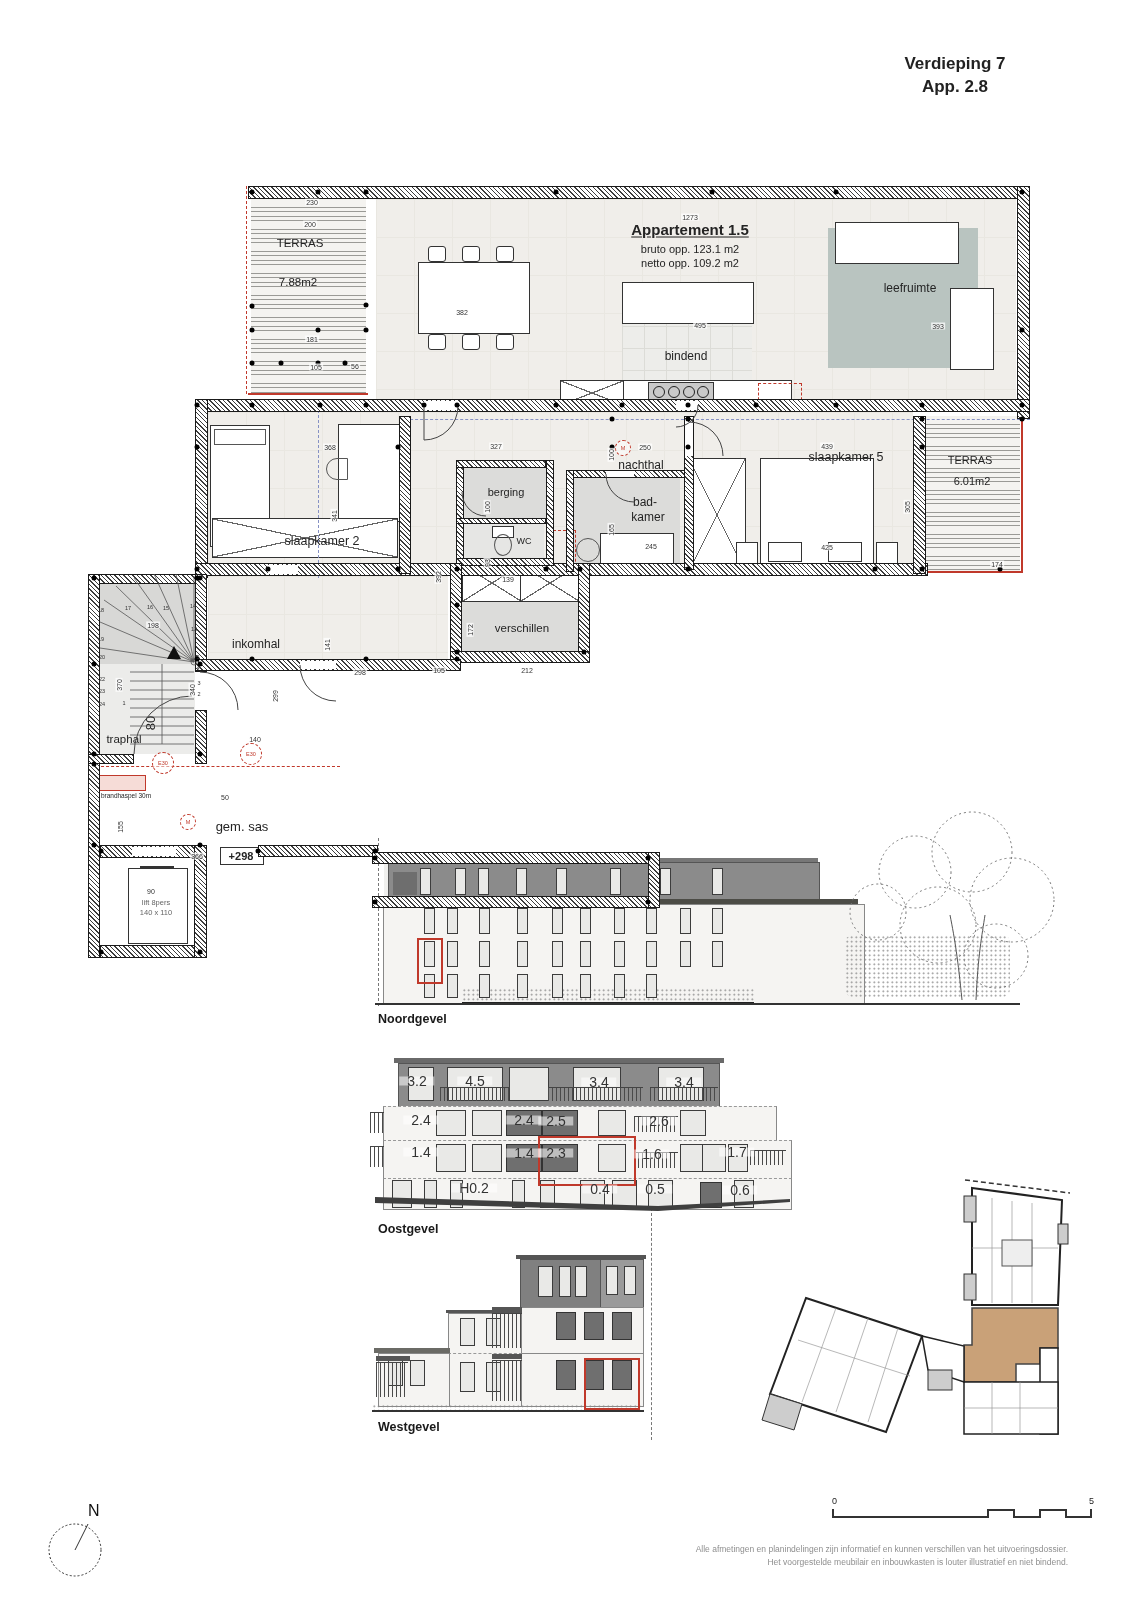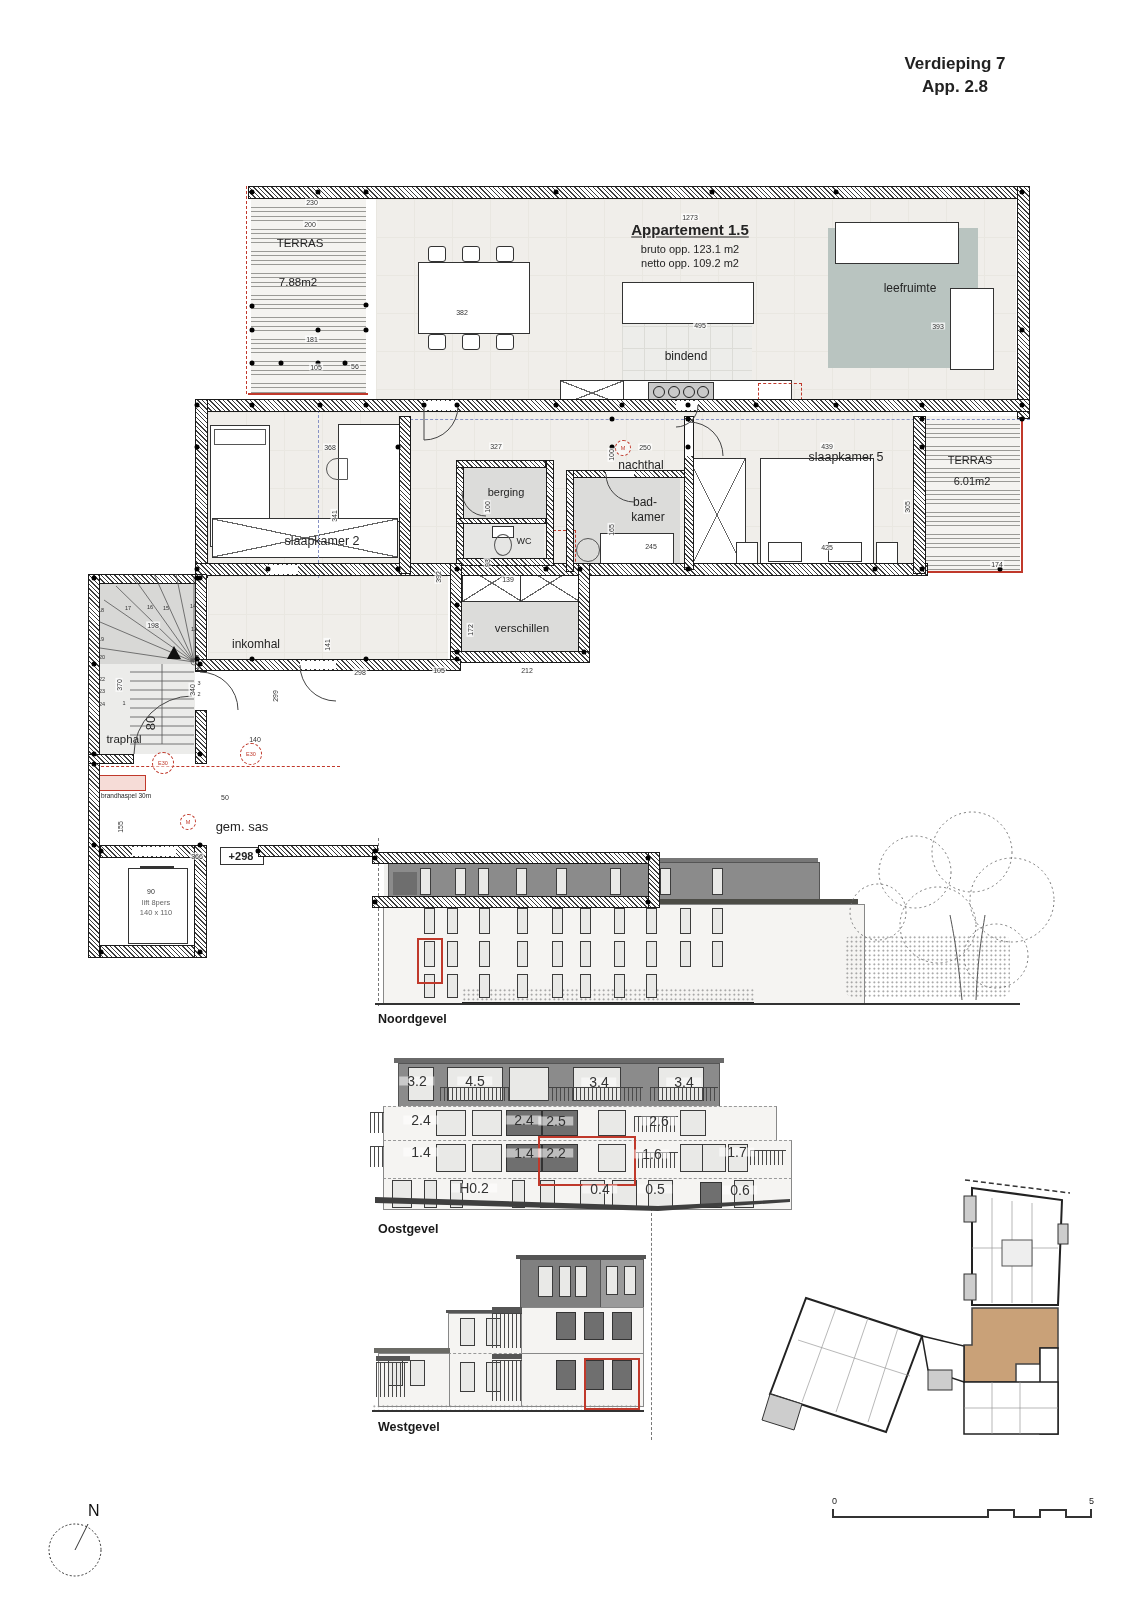--- a/index.html
+++ b/index.html
@@ -268,20 +268,24 @@
     <div class="abs" style="left:207px;top:13px;width:27px;height:1.5px;background:#333"></div>
     <div class="abs" style="left:233px;top:20px;width:26px;height:1.5px;background:#333"></div>
     <div class="abs" style="left:0;top:13px;width:1.5px;height:9px;background:#333"></div>
     <div class="abs" style="left:155px;top:13px;width:1.5px;height:9px;background:#333"></div>
     <div class="abs" style="left:181px;top:13px;width:1.5px;height:9px;background:#333"></div>
     <div class="abs" style="left:207px;top:13px;width:1.5px;height:9px;background:#333"></div>
     <div class="abs" style="left:233px;top:13px;width:1.5px;height:9px;background:#333"></div>
     <div class="abs" style="left:258px;top:13px;width:1.5px;height:9px;background:#333"></div>
   </div>
 
+  <div class="abs" style="left:508px;top:1543px;width:560px;text-align:right;font-size:8.5px;line-height:13px;color:#8f8f8f">
+    <div>Alle afmetingen en planindelingen zijn informatief en kunnen verschillen van het uitvoeringsdossier.</div>
+    <div>Het voorgestelde meubilair en inbouwkasten is louter illustratief en niet bindend.</div>
+  </div>
 <div class="wall" style="left:248px;top:186px;width:782px;height:13px"></div>
     <div class="wall" style="left:1017px;top:186px;width:13px;height:233px"></div>
     <div class="wall" style="left:195px;top:399px;width:835px;height:13px"></div>
     <div class="wall" style="left:195px;top:399px;width:13px;height:179px"></div>
     <div class="wall" style="left:195px;top:563px;width:733px;height:13px"></div>
     <div class="wall" style="left:913px;top:416px;width:13px;height:158px"></div>
     <div class="wall" style="left:399px;top:416px;width:12px;height:158px"></div>
     <div class="wall" style="left:456px;top:460px;width:8px;height:106px"></div>
     <div class="wall" style="left:546px;top:460px;width:8px;height:106px"></div>
     <div class="wall" style="left:456px;top:460px;width:90px;height:8px"></div>
@@ -519,21 +523,21 @@
     <div class="unit" style="left:417px;top:1081px">3.2</div>
     <div class="unit" style="left:475px;top:1081px">4.5</div>
     <div class="unit" style="left:599px;top:1082px">3.4</div>
     <div class="unit" style="left:684px;top:1082px">3.4</div>
     <div class="unit" style="left:421px;top:1120px">2.4</div>
     <div class="unit" style="left:524px;top:1120px">2.4</div>
     <div class="unit" style="left:556px;top:1121px">2.5</div>
     <div class="unit" style="left:659px;top:1121px">2.6</div>
     <div class="unit" style="left:421px;top:1152px">1.4</div>
     <div class="unit" style="left:524px;top:1153px">1.4</div>
-    <div class="unit" style="left:556px;top:1153px">2.2</div>
+    <div class="unit" style="left:556px;top:1153px">2.3</div>
     <div class="unit" style="left:652px;top:1154px">1.6</div>
     <div class="unit" style="left:737px;top:1152px">1.7</div>
     <div class="unit" style="left:474px;top:1188px">H0.2</div>
     <div class="unit" style="left:600px;top:1189px">0.4</div>
     <div class="unit" style="left:655px;top:1189px">0.5</div>
     <div class="unit" style="left:740px;top:1190px">0.6</div>
     <div class="win" style="left:538px;top:1266px;width:15px;height:31px"></div>
     <div class="win" style="left:559px;top:1266px;width:12px;height:31px"></div>
     <div class="win" style="left:575px;top:1266px;width:12px;height:31px"></div>
     <div class="win" style="left:606px;top:1266px;width:12px;height:29px"></div>

